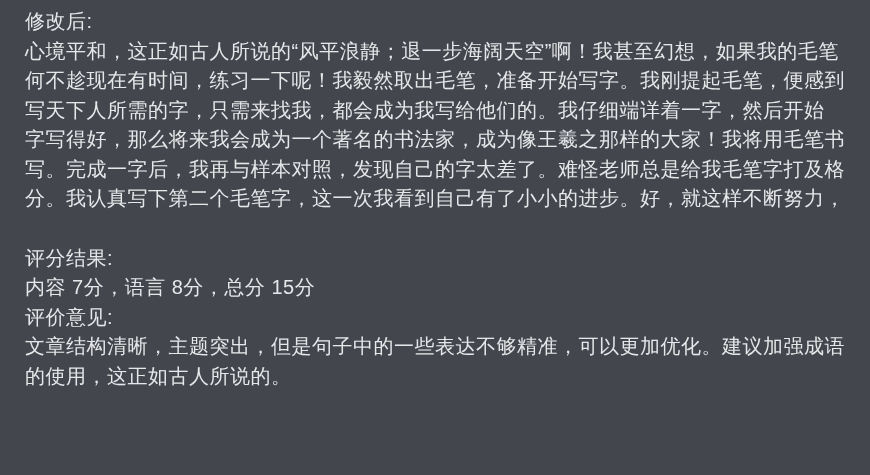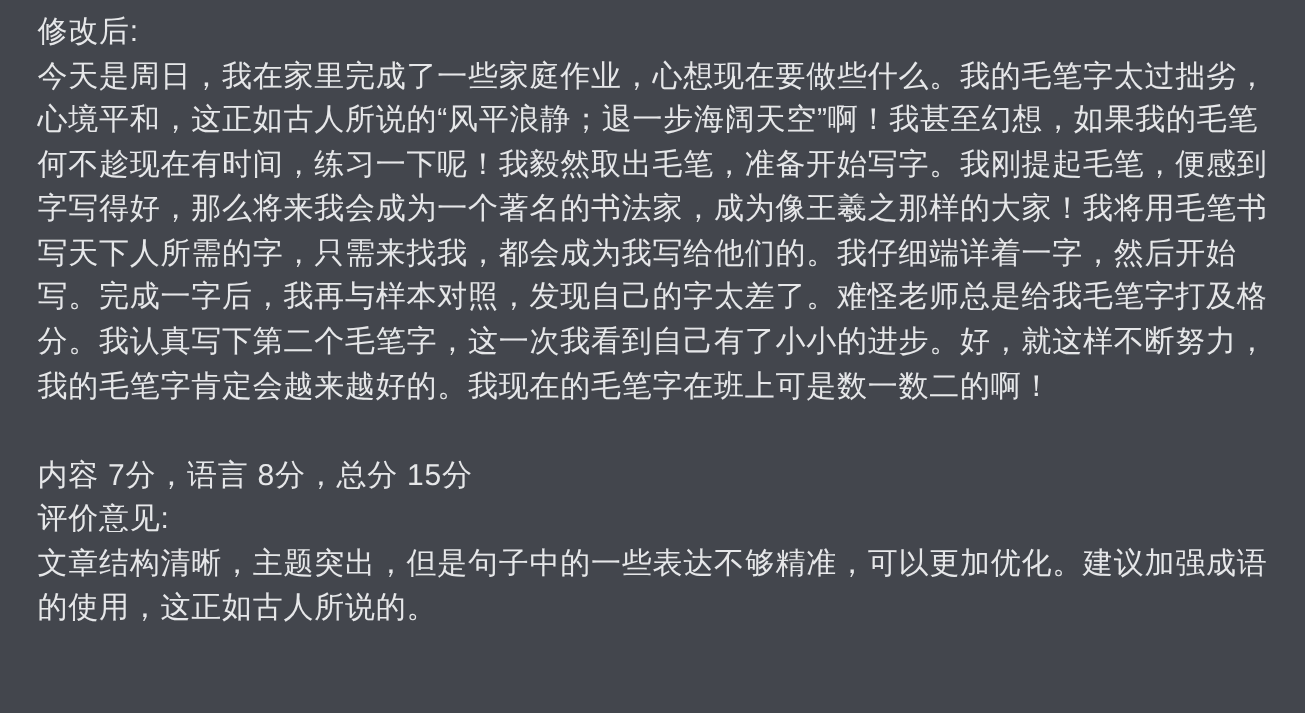--- a/index.html
+++ b/index.html
@@ -29,26 +29,25 @@
   }
   .blank {
     min-height: 29.57px;
   }
 </style>
 </head>
 <body style="background: rgb(67, 70, 77);">
 
 <div class="content" style="color: rgb(230, 231, 233);">
   <div class="line">修改后:</div>
-  <div class="line">今天是周日，我在家里完成了一些家庭作业，心想现在要做些什么。我的毛笔字太过拙劣，</div>
   <div class="line">心境平和，这正如古人所说的“风平浪静；退一步海阔天空”啊！我甚至幻想，如果我的毛笔</div>
   <div class="line">何不趁现在有时间，练习一下呢！我毅然取出毛笔，准备开始写字。我刚提起毛笔，便感到</div>
+  <div class="line">写天下人所需的字，只需来找我，都会成为我写给他们的。我仔细端详着一字，然后开始</div>
   <div class="line">字写得好，那么将来我会成为一个著名的书法家，成为像王羲之那样的大家！我将用毛笔书</div>
-  <div class="line">写天下人所需的字，只需来找我，都会成为我写给他们的。我仔细端详着一字，然后开始</div>
   <div class="line">写。完成一字后，我再与样本对照，发现自己的字太差了。难怪老师总是给我毛笔字打及格</div>
   <div class="line">分。我认真写下第二个毛笔字，这一次我看到自己有了小小的进步。好，就这样不断努力，</div>
-  <div class="line">我的毛笔字肯定会越来越好的。我现在的毛笔字在班上可是数一数二的啊！</div>
   <div class="line blank"></div>
+  <div class="line">评分结果:</div>
   <div class="line">内容 7分，语言 8分，总分 15分</div>
   <div class="line">评价意见:</div>
   <div class="line">文章结构清晰，主题突出，但是句子中的一些表达不够精准，可以更加优化。建议加强成语</div>
   <div class="line">的使用，这正如古人所说的。</div>
 </div>
 
 </body></html>

